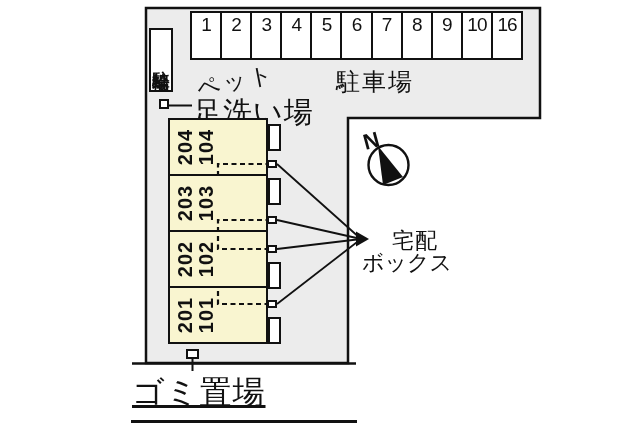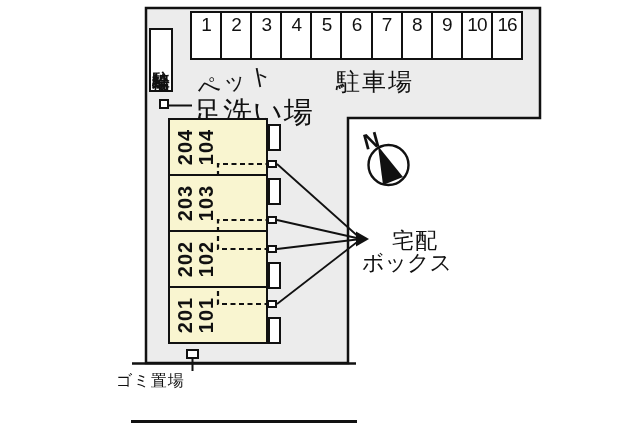--- a/index.html
+++ b/index.html
@@ -25,21 +25,21 @@
   #bike-box span{writing-mode:vertical-rl;font-size:17px;font-weight:600;letter-spacing:2px;line-height:1;}
 
   
   .jp-label{z-index:1;white-space:nowrap;}
   #pet-label-1{left:200px;top:73px;font-size:23px;letter-spacing:3px;
     transform:rotate(-11deg);transform-origin:left bottom;}
   #pet-label-2{left:193px;top:93px;font-size:29px;letter-spacing:1px;}
   #parking-label{left:336px;top:66px;font-size:24px;letter-spacing:2px;}
   #delivery-label-1{left:369px;top:226px;font-size:22px;letter-spacing:1px;margin-left:23px;}
   #delivery-label-2{left:362px;top:248px;font-size:22px;letter-spacing:0px;}
-  #garbage-label{left:116px;top:371px;font-size:16px;letter-spacing:1px;}
+  #garbage-label{left:132px;top:371px;font-size:32px;letter-spacing:1px;text-decoration:underline;}
   #road-label{left:239px;top:376px;font-size:25px;letter-spacing:4px;}
 
   
   .sq{background:#fff;border:2px solid #111;z-index:1;}
   #pet-square{left:159px;top:99px;width:10px;height:10px;}
   #garbage-square{left:186px;top:349px;width:13px;height:10px;}
 
   
   #building{left:168px;top:118px;width:100px;height:226px;border:2px solid #111;
     background:#f9f5d0;display:flex;flex-direction:column;z-index:1;}

